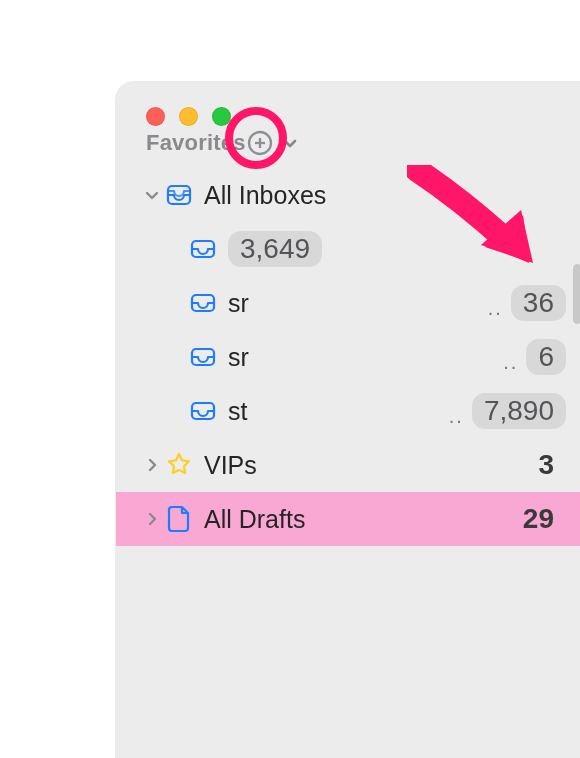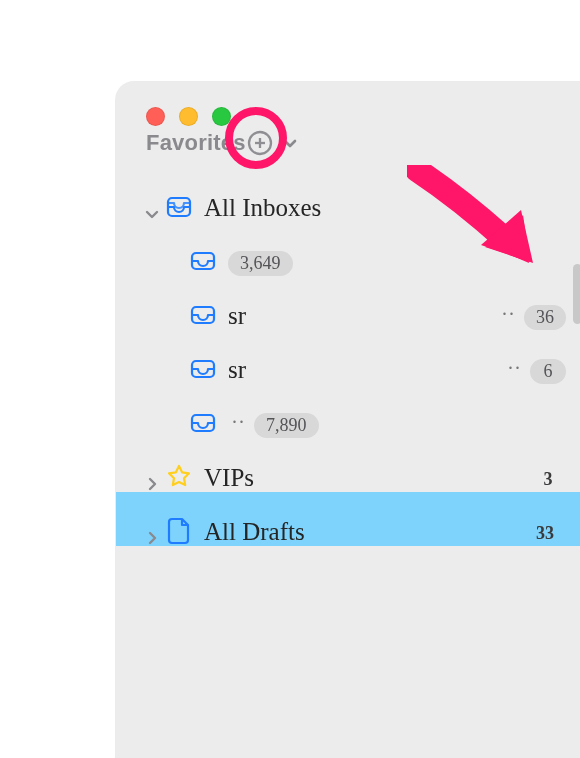--- a/index.html
+++ b/index.html
@@ -91,30 +91,29 @@
       height: 100px;
       pointer-events: none;
       z-index: 5;
     }
 
     .list {
       margin-top: 8px;
     }
     .row {
       display: flex;
-      align-items: flex-end;
+      align-items: center;
       height: 54px;
       padding-right: 14px;
       font-size: 25px;
       color: #252525;
-      font-family: Liberation Serif, serif;
     }
     .row.level-0 { padding-left: 24px; }
     .row.level-1 { padding-left: 72px; }
-    .row.selected { background: #7dd3fc; }
+    .row.selected { background: #f9a8d4; }
 
     .disclosure {
       width: 24px;
       display: flex;
       align-items: center;
       justify-content: center;
       color: #8a8a8e;
       flex-shrink: 0;
     }
     .icon {
@@ -138,21 +137,21 @@
       margin: 0 8px 0 4px;
       letter-spacing: 2px;
       align-self: flex-end;
       padding-bottom: 10px;
     }
     .badge {
       background: #d8d8d8;
       color: #545458;
       border-radius: 13px;
       padding: 2px 12px;
-      font-size: 18px;
+      font-size: 28px;
       font-weight: 500;
       min-width: 36px;
       text-align: center;
     }
     .badge.plain {
       background: transparent;
       font-weight: 600;
       color: #3a3a3c;
     }
     .row.selected .badge.plain { color: #3a3a3c; }
@@ -262,20 +261,21 @@
       <span class="badge">6</span>
     </div>
 
     <div class="row level-1">
       <span class="icon">
         <svg width="28" height="28" viewBox="0 0 28 28" fill="none" stroke="#1f7cff" stroke-width="2.2" stroke-linejoin="round">
           <rect x="3" y="6" width="22" height="16" rx="4"></rect>
           <path d="M3 14 h6 a5 5 0 0 0 10 0 h6"></path>
         </svg>
       </span>
+      <span class="label">st</span>
       <span class="ellipsis-dots">..</span>
       <span class="badge">7,890</span>
     </div>
 
     <div class="row level-0">
       <span class="disclosure">
         <svg width="16" height="16" viewBox="0 0 16 16" fill="none" stroke="currentColor" stroke-width="2.4" stroke-linecap="round" stroke-linejoin="round">
           <polyline points="6,3 11,8 6,13"></polyline>
         </svg>
       </span>
@@ -294,20 +294,20 @@
           <polyline points="6,3 11,8 6,13"></polyline>
         </svg>
       </span>
       <span class="icon">
         <svg width="26" height="30" viewBox="0 0 26 30" fill="none" stroke="#1f7cff" stroke-width="2.2" stroke-linejoin="round">
           <path d="M6 3h10l6 6v15a3 3 0 0 1-3 3H6a3 3 0 0 1-3-3V6a3 3 0 0 1 3-3z"></path>
           <path d="M16 3v6h6"></path>
         </svg>
       </span>
       <span class="label">All Drafts</span>
-      <span class="badge plain">33</span>
+      <span class="badge plain">29</span>
     </div>
 
   </div>
 
   <div class="scrollbar-stub"></div>
 
 </div>
 
 </body></html>

